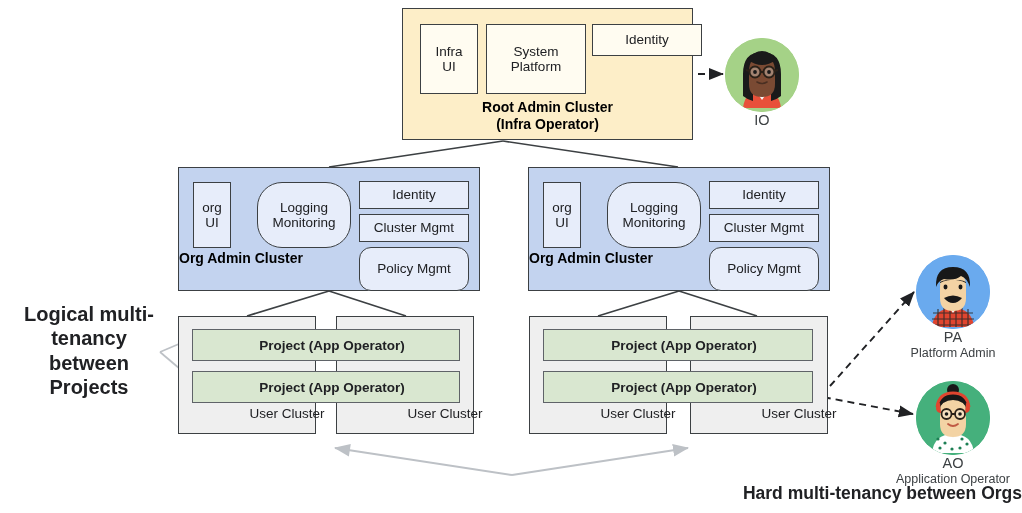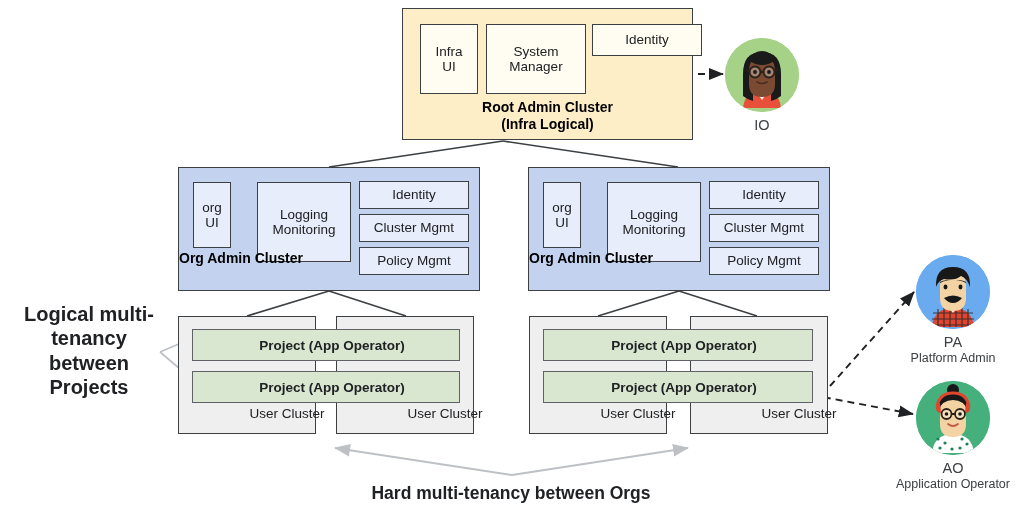--- a/index.html
+++ b/index.html
@@ -57,24 +57,24 @@
   }
 
   
   .r-infra  { left: 17px;  top: 15px; width: 58px;  height: 70px; }
   .r-sysmgr { left: 83px;  top: 15px; width: 100px; height: 70px; }
   .r-ident  { left: 189px; top: 15px; width: 110px; height: 32px; }
   .r-orgmgt { left: 189px; top: 53px; width: 110px; height: 32px; }
 
   
   .o-ui   { left: 14px;  top: 14px; width: 38px;  height: 66px; }
-  .o-log  { left: 78px;  top: 14px; width: 94px;  height: 80px; }
+  .o-log  { left: 78px;  top: 14px; width: 94px;  height: 66px; border-radius: 25px; }
   .o-id   { left: 180px; top: 13px; width: 110px; height: 28px; }
   .o-cm   { left: 180px; top: 46px; width: 110px; height: 28px; }
-  .o-pm   { left: 180px; top: 79px; width: 110px; height: 28px; }
+  .o-pm   { left: 180px; top: 79px; width: 110px; height: 44px; border-radius: 12px; }
 
   .cluster-title {
     position: absolute; left: 0; width: 100%;
     text-align: center;
     font-weight: bold;
     font-size: 14px;
     line-height: 1.2;
     color: #000000;
   }
   .root-title { top: 90px; }
@@ -106,29 +106,29 @@
     position: absolute;
     left: 14px; top: 302px; width: 150px;
     text-align: center;
     font-weight: bold; font-size: 20px;
     line-height: 1.22;
     color: #202124;
   }
   .caption-bottom {
     position: absolute;
     left: 0; top: 483px; width: 1022px;
-    text-align: center;
+    text-align: right;
     font-weight: bold; font-size: 17.5px;
     color: #202124;
   }
 
   
   .persona { position: absolute; width: 150px; text-align: center; }
   .avatar { width: 74px; height: 74px; border-radius: 50%; margin: 0 auto; position: relative; overflow: hidden; }
-  .p-code { font-size: 14.5px; color: #3c4043; margin-top: 5px; }
+  .p-code { font-size: 14.5px; color: #3c4043; }
   .p-name { font-size: 12.5px; color: #3c4043; margin-top: 1px; }
 
   .persona-io { left: 687px; top: 38px; }
   .persona-pa { left: 878px; top: 255px; }
   .persona-ao { left: 878px; top: 381px; }
 </style>
 </head>
 <body>
 
 <div id="canvas">
@@ -181,27 +181,27 @@
   <div class="box root-cluster">
     <div class="inner r-infra">
       <span>
         <span>Infra</span><br>
         <span>UI</span>
       </span>
     </div>
     <div class="inner r-sysmgr">
       <span>
         <span>System</span><br>
-        <span>Manager</span>
+        <span>Platform</span>
       </span>
     </div>
     <div class="inner r-ident">Identity</div>
     <div class="cluster-title root-title">
       <span>Root Admin Cluster</span><br>
-      <span>(Infra Logical)</span>
+      <span>(Infra Operator)</span>
     </div>
   </div>
 
   <div class="box org-cluster org-left">
     <div class="inner o-ui">
       <span>
         <span>org</span><br>
         <span>UI</span>
       </span>
     </div>

